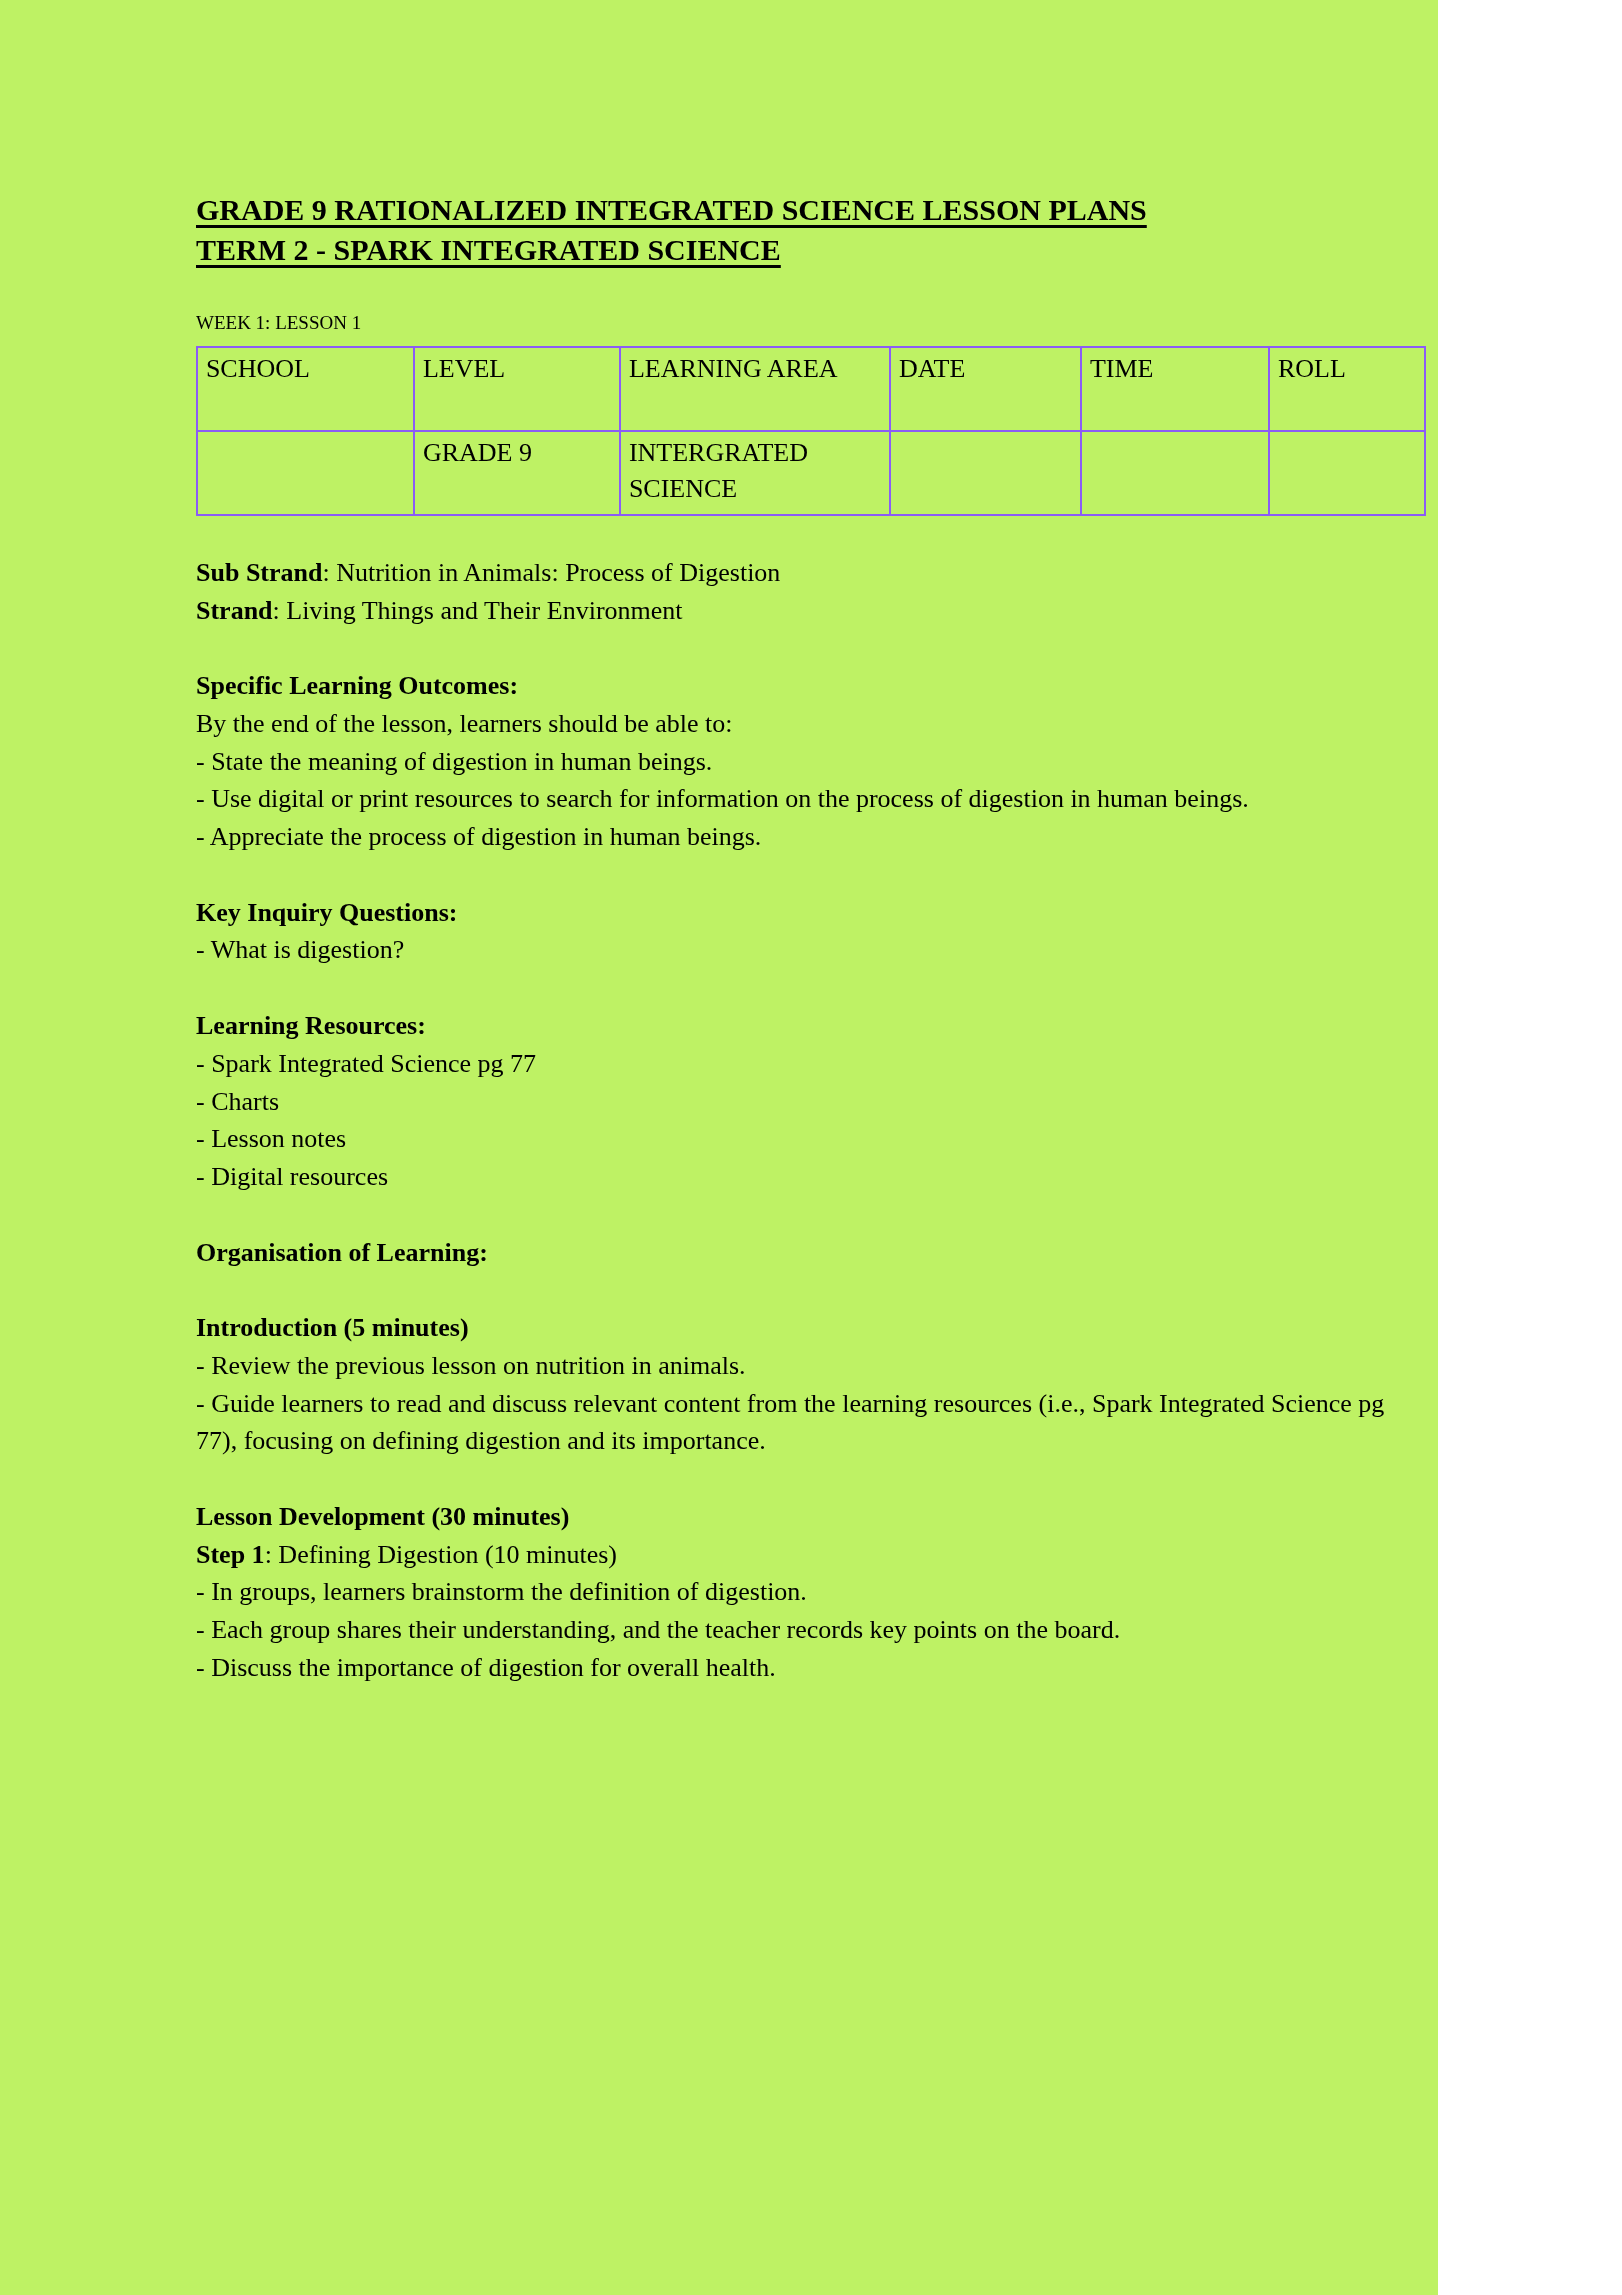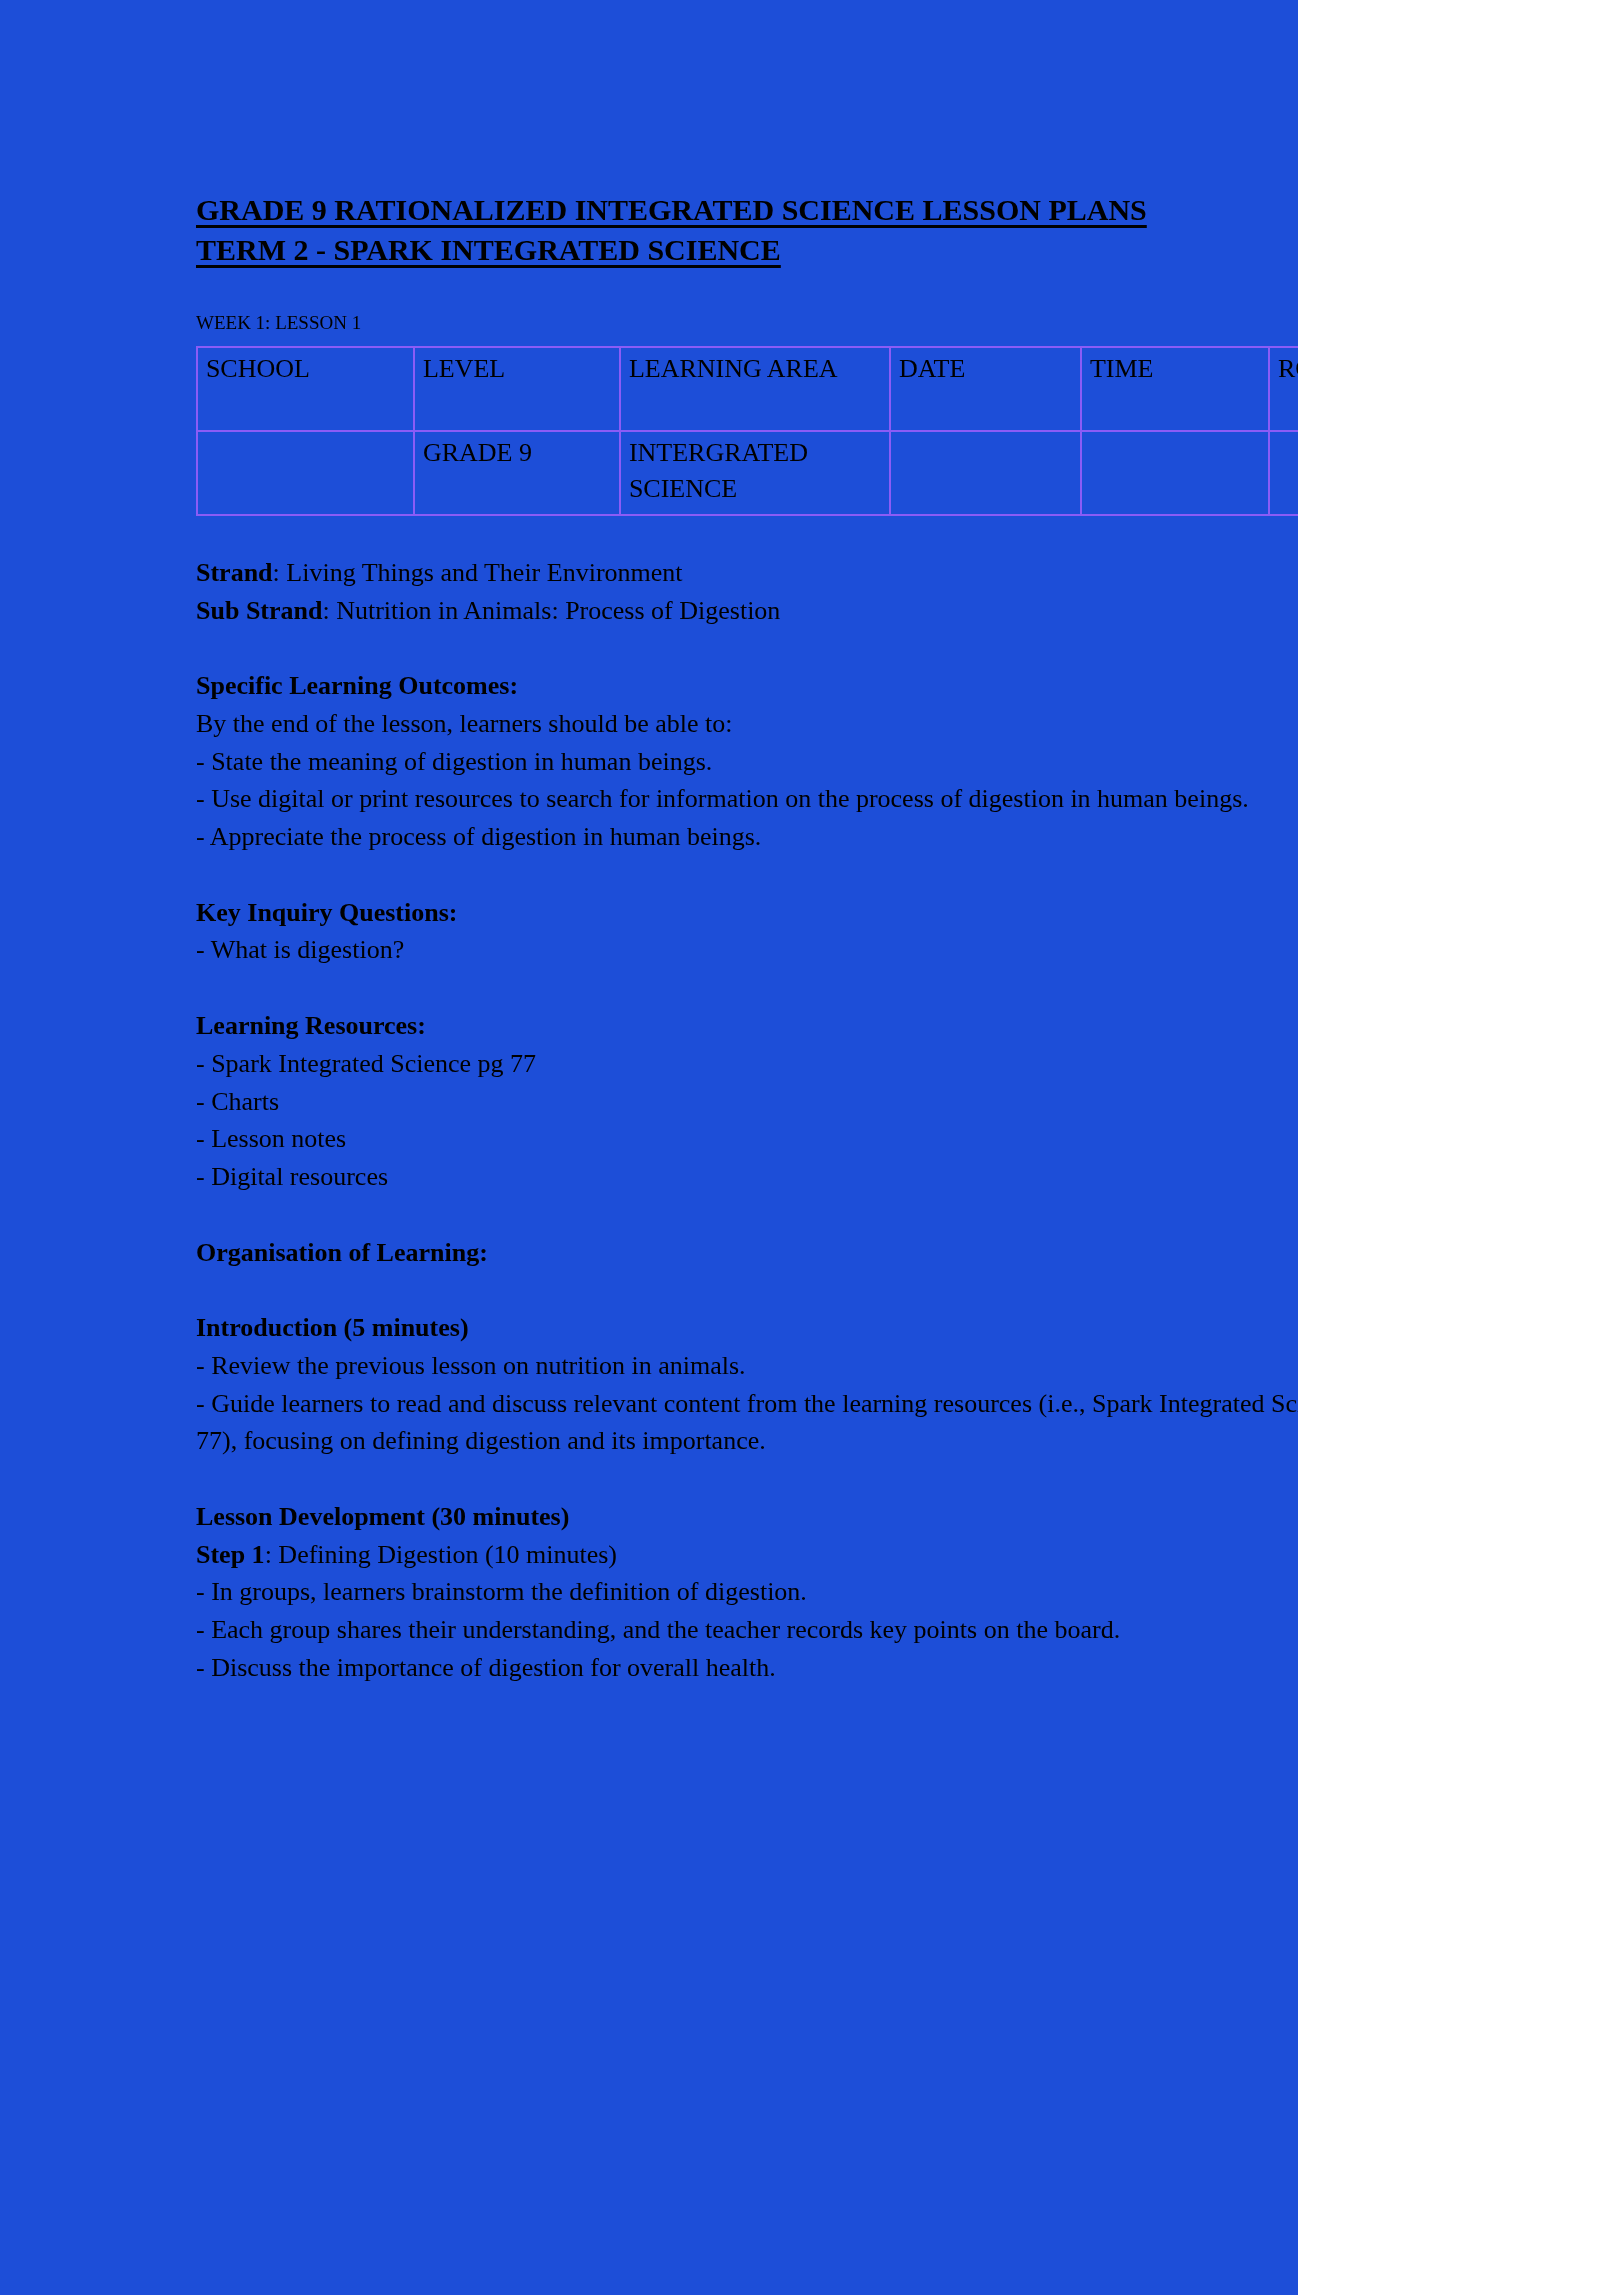--- a/index.html
+++ b/index.html
@@ -2,23 +2,23 @@
 <html style="font-size:10.5px"><head>
 <meta charset="utf-8">
 <style>
   html, body {
     margin: 0;
     padding: 0;
     background: #ffffff;
   }
   .page {
     position: relative;
-    width: 1298px;
+    width: 1438px;
     height: 2295px;
-    background: #1d4ed8;
+    background: #bef264;
     font-family: "Liberation Serif", "DejaVu Serif", serif;
     color: #000000;
     box-sizing: border-box;
     overflow: hidden;
   }
   .content {
     position: absolute;
     left: 196px;
     top: 190px;
     width: 1237px;
@@ -139,24 +139,24 @@
           <td></td>
           <td></td>
           <td></td>
         </tr>
       </tbody>
     </table>
 
     <div class="blank-line"></div>
 
     <div class="body-line">
+      <b class="lbl">Sub Strand</b><span>: </span><span>Nutrition in Animals: Process of Digestion</span>
+    </div>
+    <div class="body-line">
       <b class="lbl">Strand</b><span>: </span><span>Living Things and Their Environment</span>
-    </div>
-    <div class="body-line">
-      <b class="lbl">Sub Strand</b><span>: </span><span>Nutrition in Animals: Process of Digestion</span>
     </div>
 
     <div class="blank-line"></div>
 
     <div class="sect-heading">Specific Learning Outcomes:</div>
     <div class="body-line">By the end of the lesson, learners should be able to:</div>
     <div class="body-para">- State the meaning of digestion in human beings.</div>
     <div class="body-para">- Use digital or print resources to search for information on the process of digestion in human beings.</div>
     <div class="body-para">- Appreciate the process of digestion in human beings.</div>
 

